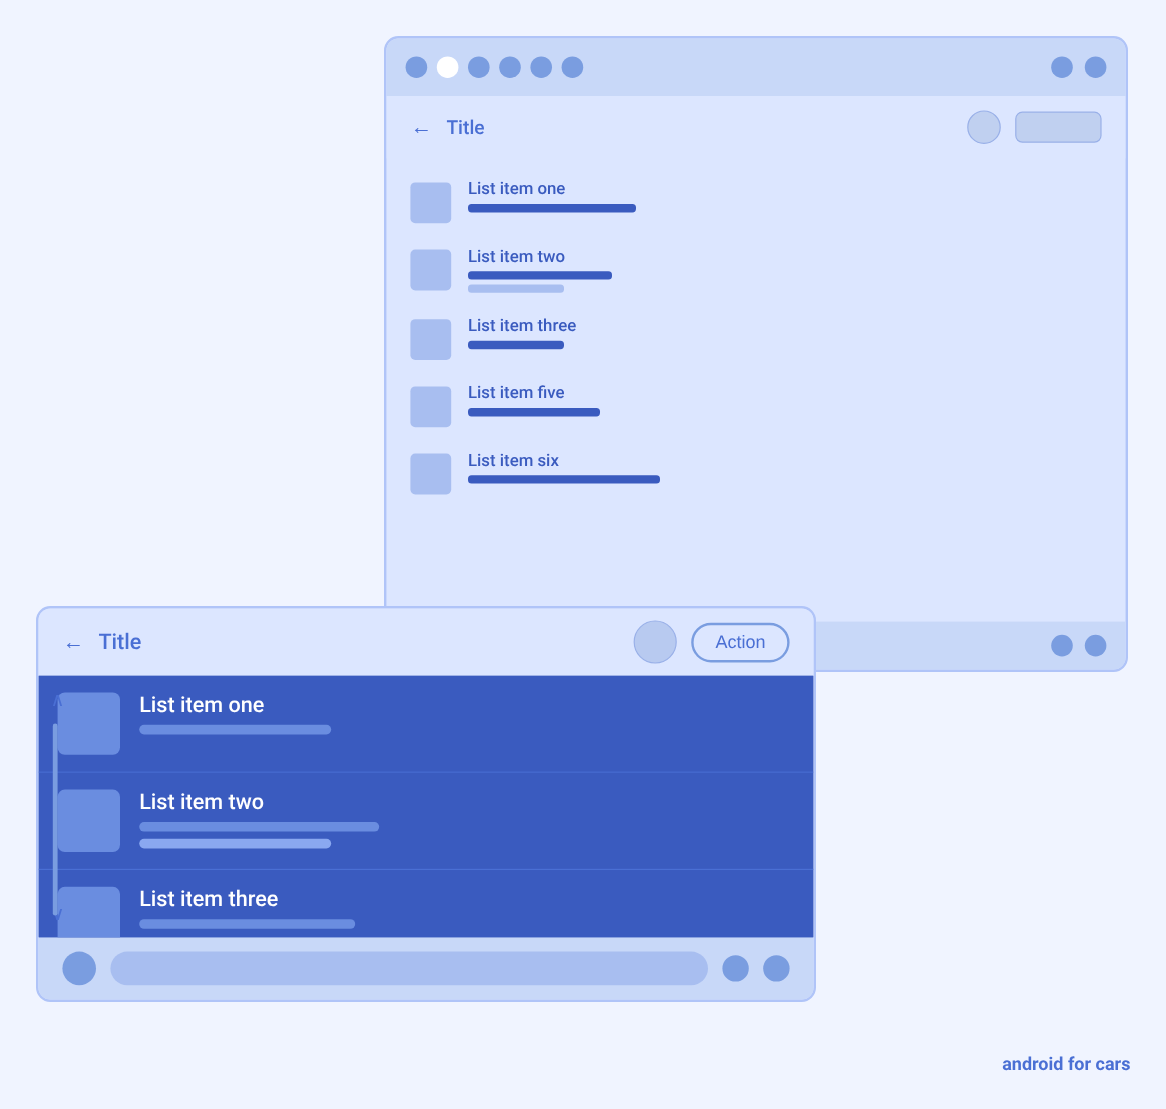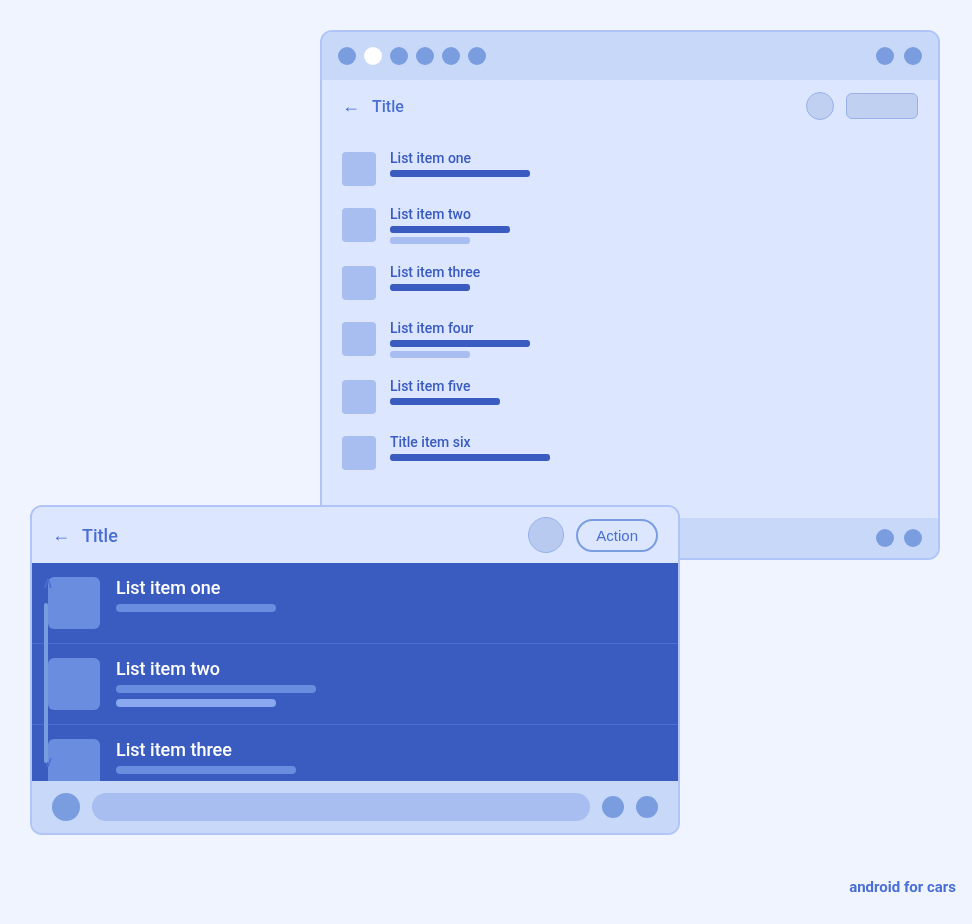--- a/index.html
+++ b/index.html
@@ -233,21 +233,21 @@
     .bottom-bar-back .sm-dot {
       width: 18px; height: 18px; border-radius: 50%;
       background: #7a9de0;
     }
     .bottom-bar-back .spacer { flex: 1; }
 
     
     .brand-label {
       position: absolute;
       bottom: 28px;
-      right: 16px;
+      right: 30px;
       color: #4a6fd4;
       font-size: 15px;
       font-weight: 400;
     }
     .brand-label span { font-weight: 700; }
 
     
     .window-back-inner {
       display: flex;
       flex-direction: column;
@@ -311,41 +311,33 @@
       </div>
 
       <div class="list-item-back">
         <div class="thumb"></div>
         <div class="content">
           <span class="item-title">List item three</span>
           <div class="bar" style="width:80px"></div>
         </div>
       </div>
 
-      <div class="list-item-back">
-        <div class="thumb"></div>
-        <div class="content">
-          <span class="item-title">List item four</span>
-          <div class="bar" style="width:140px"></div>
-          <div class="bar-light" style="width:80px"></div>
-        </div>
-      </div>
 
       <div class="list-item-back">
         <div class="thumb"></div>
         <div class="content">
           <span class="item-title">List item five</span>
           <div class="bar" style="width:110px"></div>
         </div>
       </div>
 
       <div class="list-item-back">
         <div class="thumb"></div>
         <div class="content">
-          <span class="item-title">Title item six</span>
+          <span class="item-title">List item six</span>
           <div class="bar" style="width:160px"></div>
         </div>
       </div>
 
     </div>
 
     <div style="flex:1"></div>
     <div class="bottom-bar-back">
       <div class="spacer"></div>
       <div class="sm-dot"></div>

